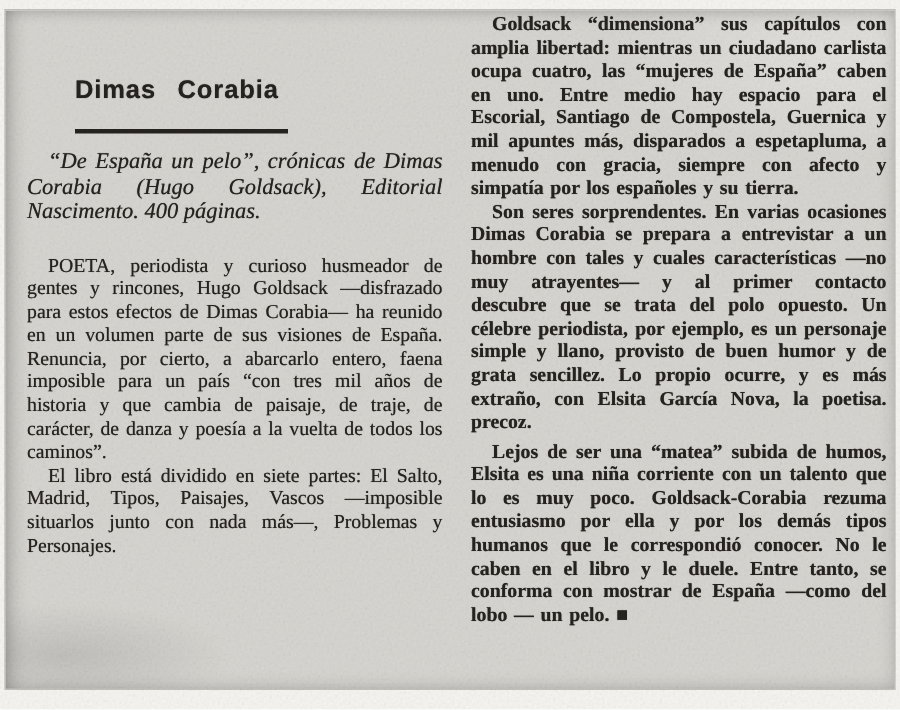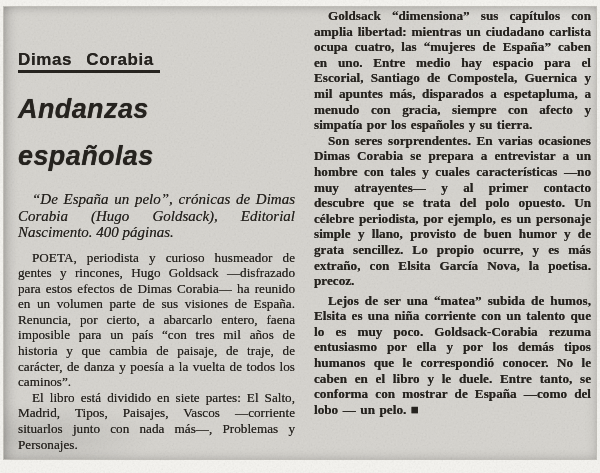--- a/index.html
+++ b/index.html
@@ -39,23 +39,24 @@
   .col{position:absolute;text-align:justify;}
   .col-left{left:18px;top:50px;width:277px;}
   .col-right{left:314px;top:8px;width:277px;font-weight:bold;}
   .kicker{
     font-family:"Liberation Sans", sans-serif;
     font-weight:bold;
     font-size:17px;
     letter-spacing:.6px;
     word-spacing:9px;
     display:inline-block;
-    padding:0 6px 0 0;
+    padding:0 6px 16px 0;
     border-bottom:3px solid var(--ink);
     text-shadow:0 0 .6px rgba(30,26,22,.8);
+    margin-left:32px;
   }
   .title{
     font-family:"Liberation Sans", sans-serif;
     font-style:italic;
     font-weight:bold;
     font-size:27px;
     line-height:47px;
     letter-spacing:.4px;
     white-space:pre-line;
     margin:13px 0 0 0;
@@ -72,37 +73,35 @@
     text-shadow:0 0 .5px rgba(30,26,22,.7);
   }
   .bodytext{
     font-size:13.2px;
     line-height:15.6px;
     text-indent:14px;
     margin:0;
     word-spacing:1.2px;
     text-shadow:0 0 .5px rgba(30,26,22,.7);
   }
-  .first-body{margin-top:9px;}
+  .first-body{margin-top:19px;}
   .p-gap{margin-top:4px;}
 </style>
 </head>
 <body>
 
 <div class="scan">
 
   <div class="paper"></div>
 
   <div class="col col-left">
     <div class="kicker">Dimas Corabia</div>
-    <h1 class="title">Andanzas
-españolas</h1>
     <p class="citation">“De España un pelo”, crónicas de Dimas Corabia (Hugo Goldsack), Editorial Nascimento. 400 páginas.</p>
     <p class="bodytext first-body">POETA, periodista y curioso husmeador de gentes y rincones, Hugo Goldsack —disfrazado para estos efectos de Dimas Corabia— ha reunido en un volumen parte de sus visiones de España. Renuncia, por cierto, a abarcarlo entero, faena imposible para un país “con tres mil años de historia y que cambia de paisaje, de traje, de carácter, de danza y poesía a la vuelta de todos los caminos”.</p>
-    <p class="bodytext">El libro está dividido en siete partes: El Salto, Madrid, Tipos, Paisajes, Vascos —corriente situarlos junto con nada más—, Problemas y Personajes.</p>
+    <p class="bodytext">El libro está dividido en siete partes: El Salto, Madrid, Tipos, Paisajes, Vascos —imposible situarlos junto con nada más—, Problemas y Personajes.</p>
   </div>
 
   <div class="col col-right">
     <p class="bodytext">Goldsack “dimensiona” sus capítulos con amplia libertad: mientras un ciudadano carlista ocupa cuatro, las “mujeres de España” caben en uno. Entre medio hay espacio para el Escorial, Santiago de Compostela, Guernica y mil apuntes más, disparados a espetapluma, a menudo con gracia, siempre con afecto y simpatía por los españoles y su tierra.</p>
     <p class="bodytext">Son seres sorprendentes. En varias ocasiones Dimas Corabia se prepara a entrevistar a un hombre con tales y cuales características —no muy atrayentes— y al primer contacto descubre que se trata del polo opuesto. Un célebre periodista, por ejemplo, es un personaje simple y llano, provisto de buen humor y de grata sencillez. Lo propio ocurre, y es más extraño, con Elsita García Nova, la poetisa. precoz.</p>
     <p class="bodytext p-gap">Lejos de ser una “matea” subida de humos, Elsita es una niña corriente con un talento que lo es muy poco. Goldsack-Corabia rezuma entusiasmo por ella y por los demás tipos humanos que le correspondió conocer. No le caben en el libro y le duele. Entre tanto, se conforma con mostrar de España —como del lobo — un pelo. ■</p>
   </div>
 
   <svg class="grain" width="600" height="473" xmlns="http://www.w3.org/2000/svg">
     <filter id="grainf">

